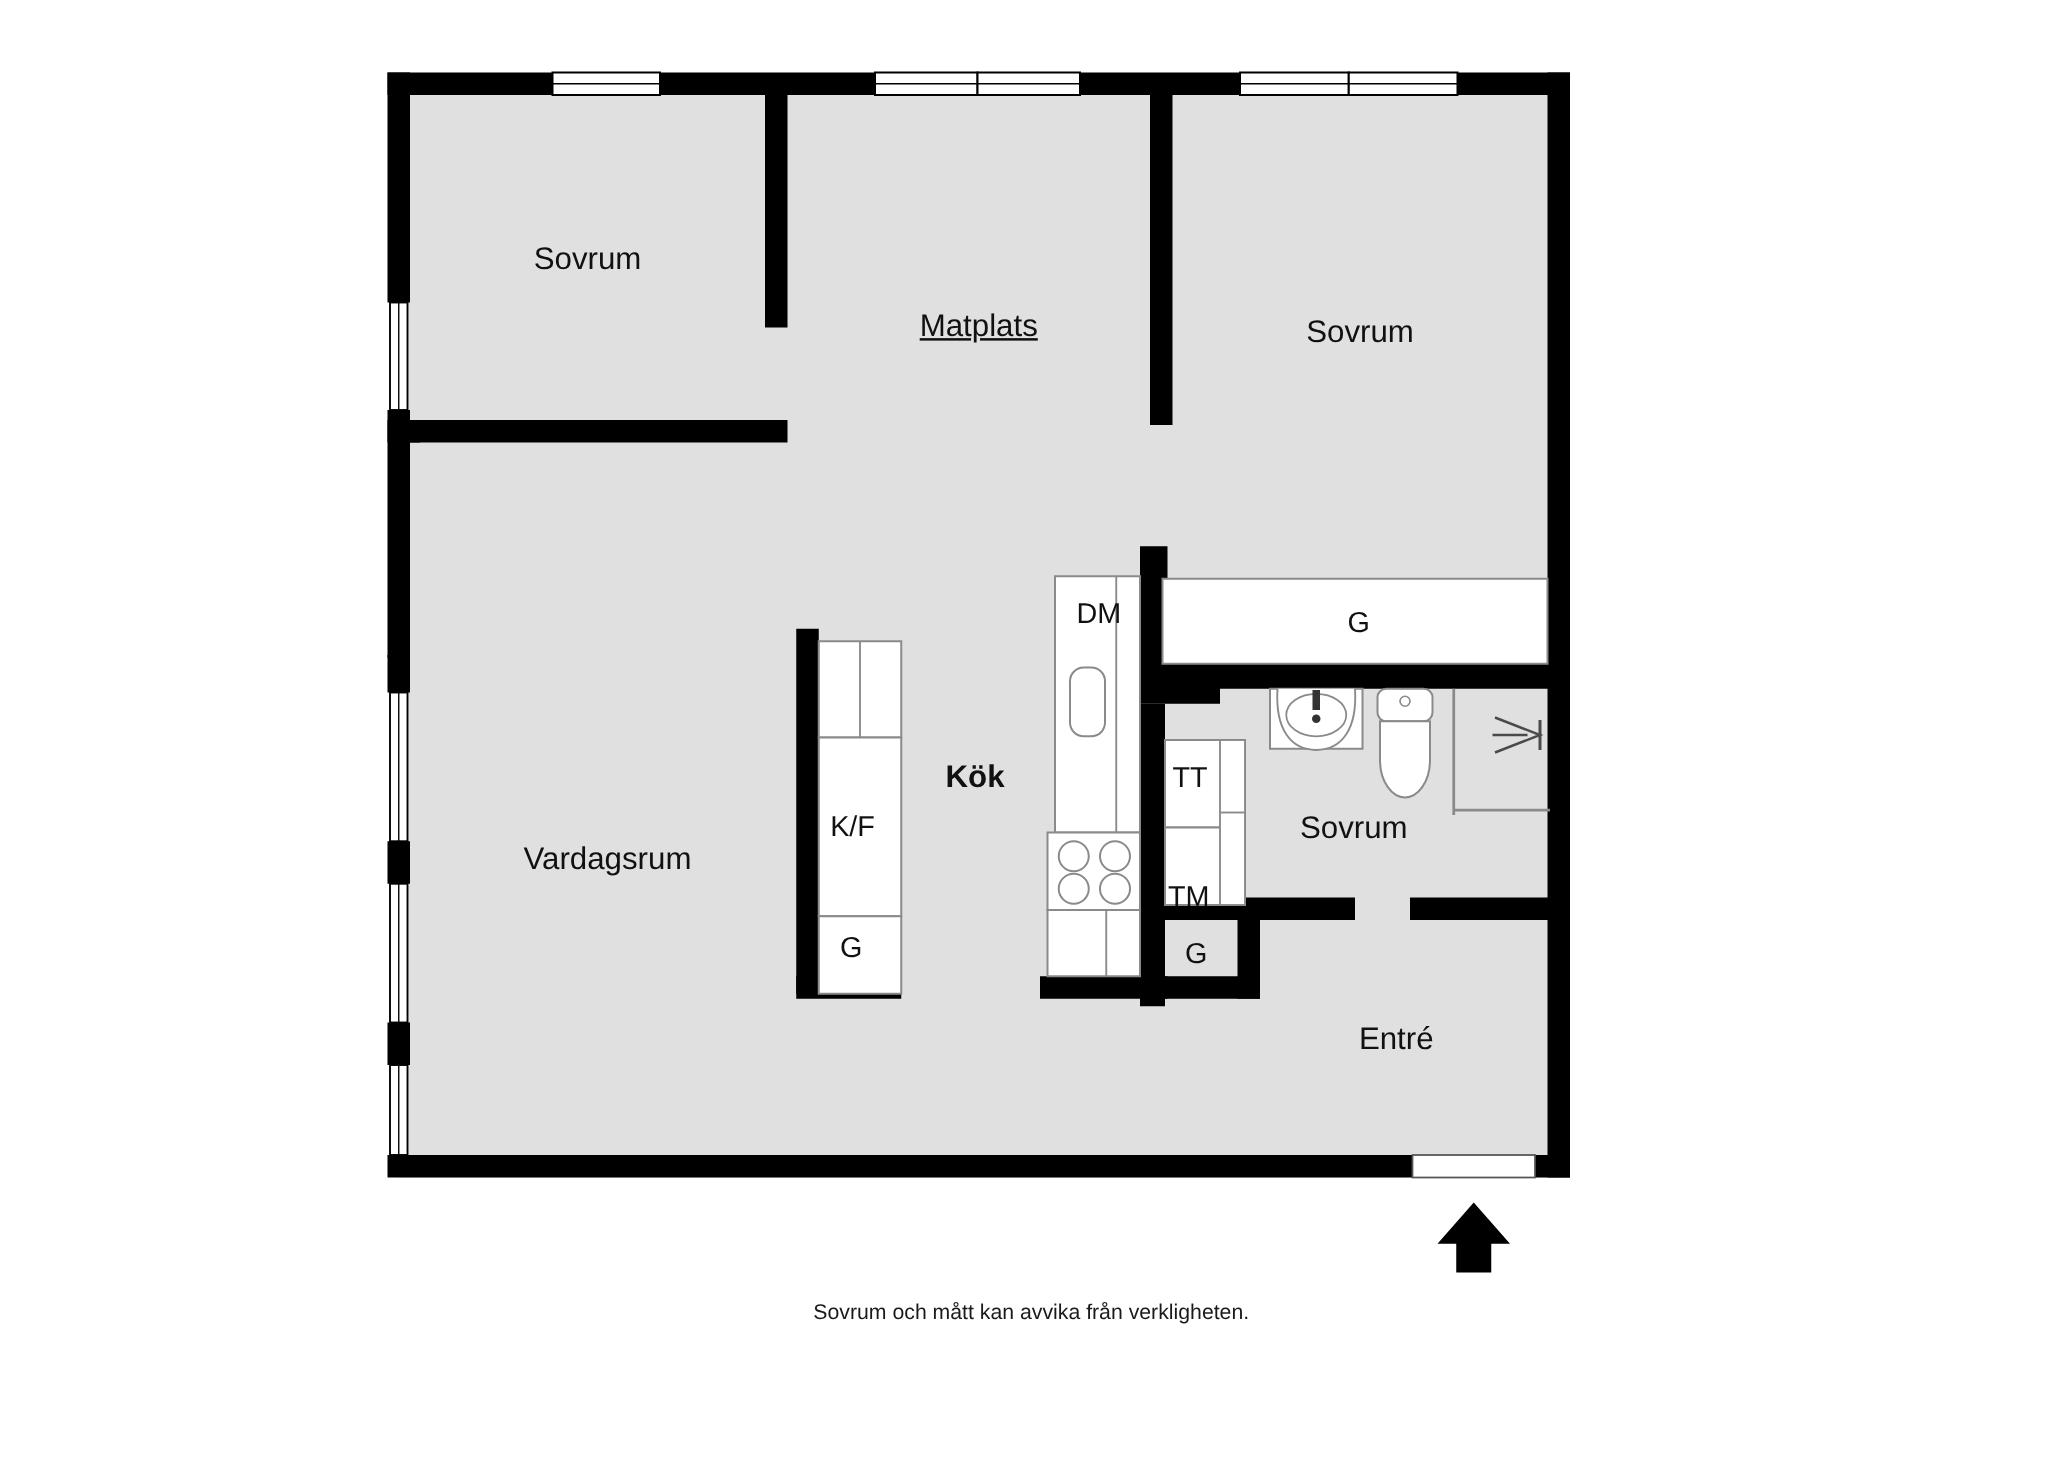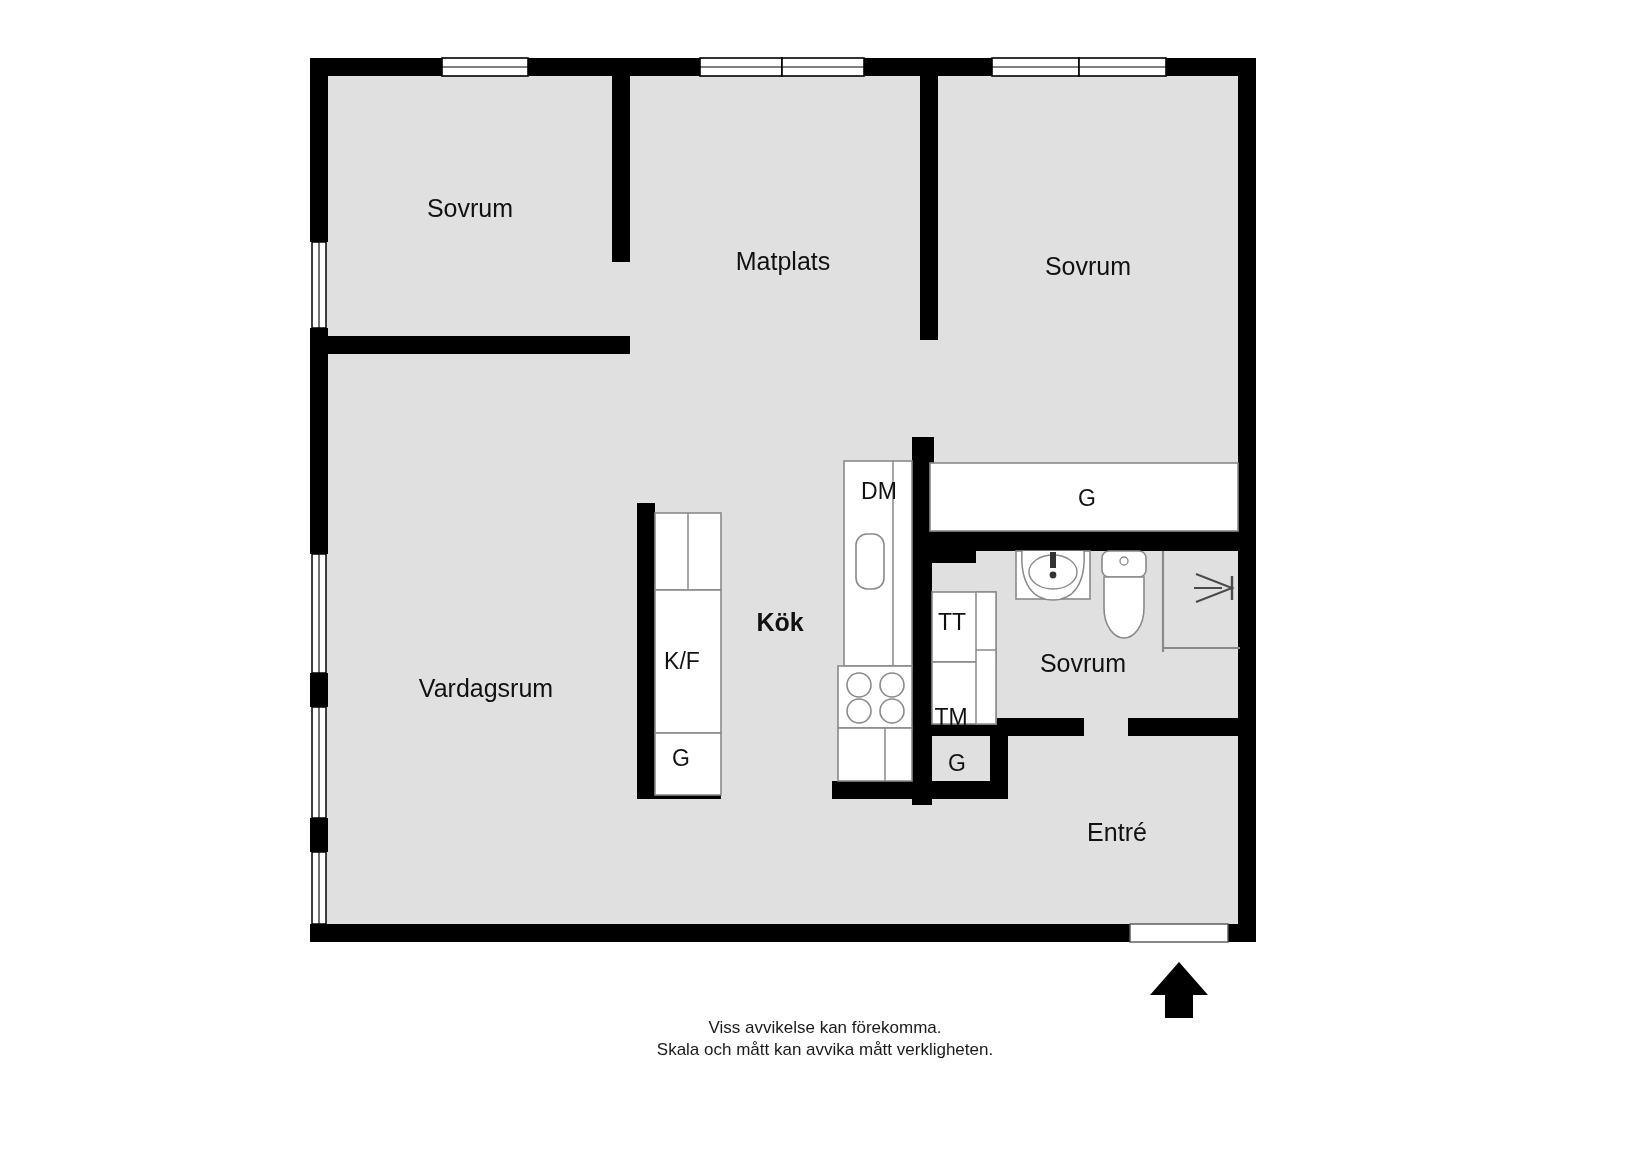--- a/index.html
+++ b/index.html
@@ -203,31 +203,30 @@
       </g>
     </g>
 
     <g>
       <path d="M1179 962 L1208 995 L1193 995 L1193 1018 L1165 1018 L1165 995 L1150 995 Z" fill="#000000"></path>
     </g>
 
   </svg>
 
   <div class="room-label label-room" style="left:470px; top:208px;">Sovrum</div>
-  <div class="room-label label-room" style="left:783px; top:261px;">Matplats</div>
+  <div class="room-label label-room" style="left:783px; top:261px;text-decoration:underline;">Matplats</div>
   <div class="room-label label-room" style="left:1088px; top:266px;">Sovrum</div>
   <div class="room-label label-room" style="left:486px; top:648px;margin-top:40px;">Vardagsrum</div>
   <div class="room-label label-room" style="left:780px; top:622px;font-weight:bold;">Kök</div>
   <div class="room-label label-room" style="left:1083px; top:663px;">Sovrum</div>
   <div class="room-label label-room" style="left:1117px; top:832px;">Entré</div>
 
   <div class="room-label label-fixture" style="left:879px; top:491px;">DM</div>
   <div class="room-label label-fixture" style="left:682px; top:661px;">K/F</div>
   <div class="room-label label-fixture" style="left:681px; top:758px;">G</div>
   <div class="room-label label-fixture" style="left:1087px; top:498px;">G</div>
   <div class="room-label label-fixture" style="left:957px; top:763px;">G</div>
   <div class="room-label label-fixture" style="left:952px; top:622px;text-align:center;">TT</div>
   <div class="room-label label-fixture" style="left:951px; top:697px;margin-top:20px;">TM</div>
 
-  <div class="footer-note" style="top:1018px;">Viss avvikelse kan förekomma.</div>
-  <div class="footer-note" style="top:1040px;">Skala och mått kan avvika mått verkligheten.</div>
+  <div class="footer-note" style="top:1040px;">Sovrum och mått kan avvika från verkligheten.</div>
 
 </div>
 
 </body></html>

